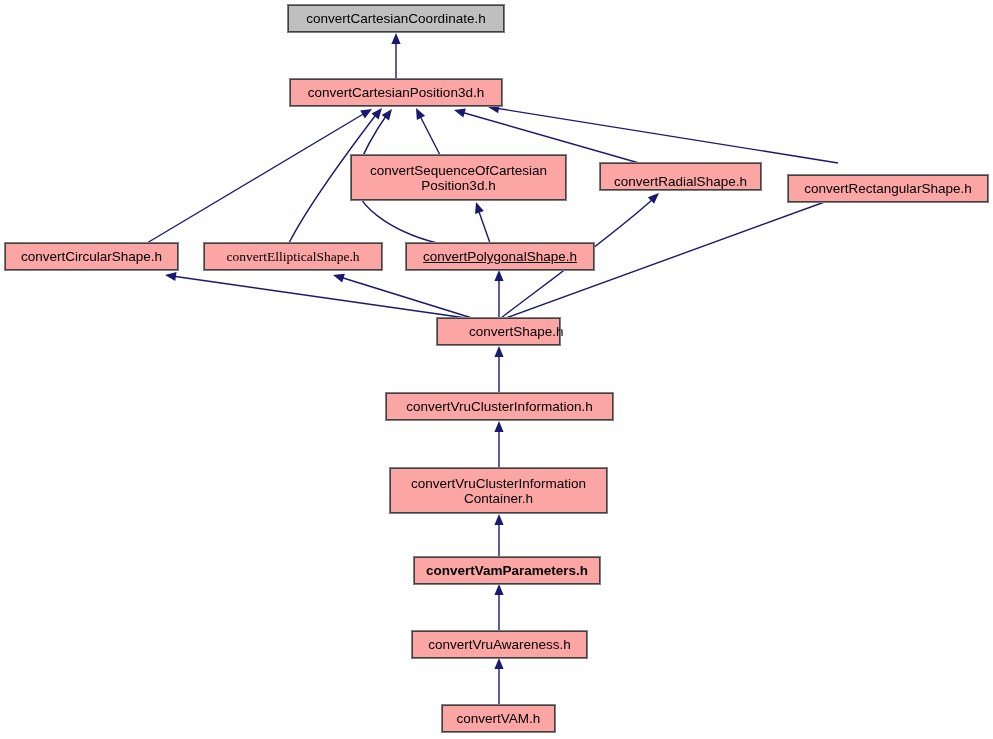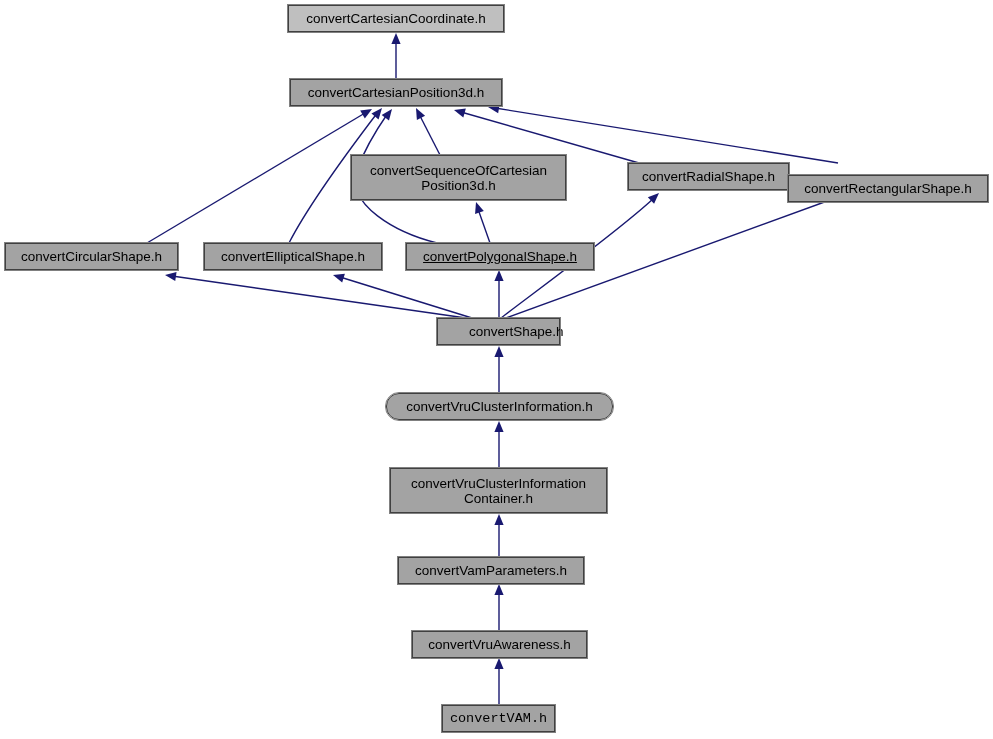--- a/index.html
+++ b/index.html
@@ -23,21 +23,21 @@
     left: 0;
     top: 0;
     width: 993px;
     height: 739px;
   }
   .node {
     position: absolute;
     box-sizing: border-box;
     border: 1px solid #404040;
     outline: 1px solid #808080;
-    background: #a3a3a3;
+    background: #fca5a5;
     color: #000000;
     font-size: 13.5px;
     line-height: 15px;
     display: flex;
     align-items: center;
     justify-content: center;
     text-align: center;
     white-space: pre-line;
     letter-spacing: 0px;
     z-index: 5;
@@ -94,26 +94,26 @@
         <polygon points="499,584 503.6,595 494.4,595" fill="#191970"></polygon>
         <path d="M499,705 L499,665" fill="none" stroke="#191970" stroke-width="1.4"></path>
         <polygon points="499,658 503.6,669 494.4,669" fill="#191970"></polygon>
       </g>
   </svg>
   <div id="node-layer">
       <div class="node current" style="left: 288px; top: 5px; width: 216px; height: 27px;"><span class="node-label">convertCartesianCoordinate.h</span></div>
       <div class="node" style="left: 290px; top: 79px; width: 212px; height: 27px;"><span class="node-label">convertCartesianPosition3d.h</span></div>
       <div class="node" style="left: 351px; top: 155px; width: 215px; height: 45px;"><span class="node-label">convertSequenceOfCartesian
 Position3d.h</span></div>
-      <div class="node" style="left: 628px; top: 163px; width: 161px; height: 27px;"><span class="node-label">convertRadialShape.h</span></div>
+      <div class="node" style="left: 600px; top: 163px; width: 161px; height: 27px; align-items: flex-end;"><span class="node-label">convertRadialShape.h</span></div>
       <div class="node" style="left: 788px; top: 175px; width: 200px; height: 27px;"><span class="node-label">convertRectangularShape.h</span></div>
       <div class="node" style="left: 5px; top: 243px; width: 173px; height: 27px;"><span class="node-label">convertCircularShape.h</span></div>
-      <div class="node" style="left: 204px; top: 243px; width: 178px; height: 27px;"><span class="node-label">convertEllipticalShape.h</span></div>
+      <div class="node" style="left: 204px; top: 243px; width: 178px; height: 27px; font-family: Liberation Serif, serif;"><span class="node-label">convertEllipticalShape.h</span></div>
       <div class="node" style="left: 406px; top: 243px; width: 188px; height: 27px; text-decoration: underline;"><span class="node-label">convertPolygonalShape.h</span></div>
       <div class="node" style="left: 437px; top: 318px; width: 123px; height: 27px; padding-left: 28px;"><span class="node-label">convertShape.h</span></div>
-      <div class="node" style="left: 386px; top: 393px; width: 227px; height: 27px; border-radius: 13px;"><span class="node-label">convertVruClusterInformation.h</span></div>
+      <div class="node" style="left: 386px; top: 393px; width: 227px; height: 27px;"><span class="node-label">convertVruClusterInformation.h</span></div>
       <div class="node" style="left: 390px; top: 468px; width: 217px; height: 45px; justify-content: flex-end;"><span class="node-label">convertVruClusterInformation
 Container.h</span></div>
-      <div class="node" style="left: 398px; top: 557px; width: 186px; height: 27px;"><span class="node-label">convertVamParameters.h</span></div>
+      <div class="node" style="left: 414px; top: 557px; width: 186px; height: 27px; font-weight: bold;"><span class="node-label">convertVamParameters.h</span></div>
       <div class="node" style="left: 412px; top: 631px; width: 175px; height: 27px;"><span class="node-label">convertVruAwareness.h</span></div>
-      <div class="node" style="left: 442px; top: 705px; width: 113px; height: 27px; font-family: Liberation Mono, monospace;"><span class="node-label">convertVAM.h</span></div>
+      <div class="node" style="left: 442px; top: 705px; width: 113px; height: 27px;"><span class="node-label">convertVAM.h</span></div>
     </div>
 </div>
 
 </body></html>

